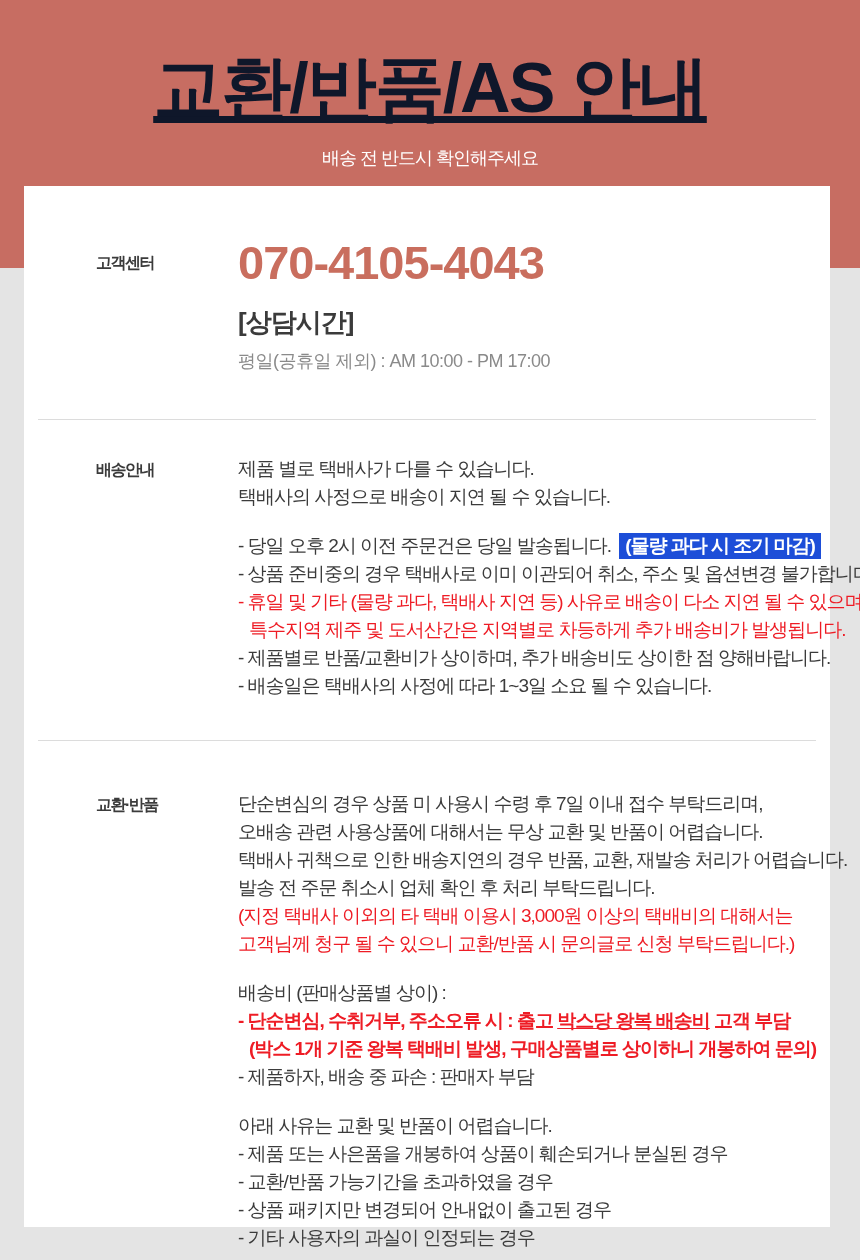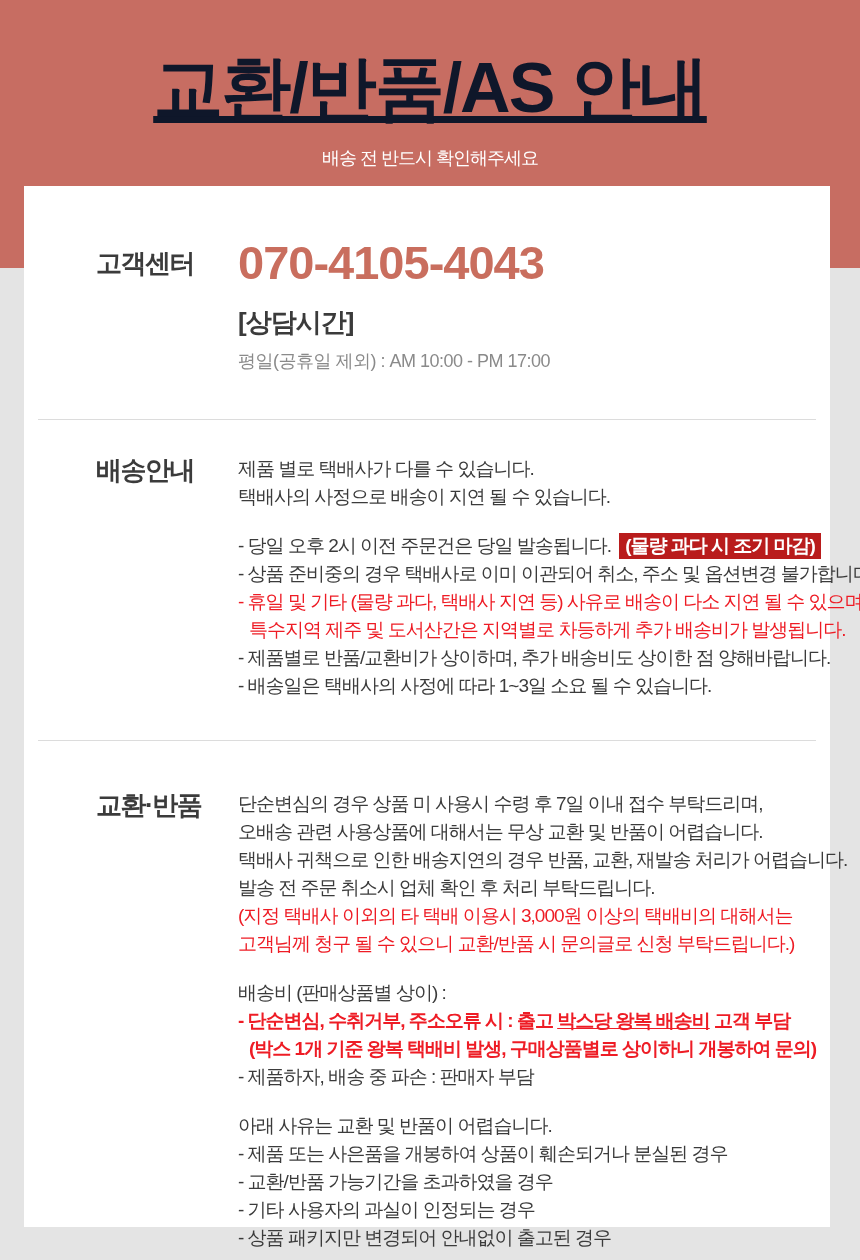--- a/index.html
+++ b/index.html
@@ -23,21 +23,21 @@
     margin-top:10px;
     font-size:18px; font-weight:400; color:#ffffff; letter-spacing:-1px;
   }
   .card {
     position:absolute; left:24px; top:186px; width:806px; height:1041px;
     background:#ffffff;
   }
   .section { display:flex; padding-left:72px; padding-right:20px; }
   .label-col {
     flex:none; width:142px;
-    font-size:26px; font-weight:800; color:#3b3b3b; letter-spacing:-1.5px;
+    font-size:16px; font-weight:800; color:#3b3b3b; letter-spacing:-1.5px;
     line-height:30px;
   }
   .content-col { flex:1; }
   .divider { border:none; border-top:1px solid #dcdcdc; margin:0 14px; height:0; }
 
   
   .sec-customer { padding-top:62px; padding-bottom:46px; }
   .phone {
     font-size:47px; font-weight:800; color:#c96e5e; letter-spacing:-1px;
     line-height:48px; margin-top:-9px;
@@ -52,21 +52,21 @@
   }
   .line.red { color:#ee1c25; }
   .line.red-bold { color:#ee1c25; font-weight:700; }
   .line.bold { font-weight:400; }
   .line.indent { padding-left:11px; }
   .gap { height:21px; }
   .u { text-decoration:underline; }
 
   .badge {
     display:inline-block; margin-left:8px; padding:0 6px;
-    background:#b91c1c; color:#ffffff; font-weight:700; font-size:19px;
+    background:#1d4ed8; color:#ffffff; font-weight:700; font-size:19px;
     line-height:26px; letter-spacing:-1px;
   }
 
   .sec-shipping { padding-top:35px; padding-bottom:40px; }
   .sec-exchange { padding-top:49px; }
 </style>
 </head>
 <body>
 
 <div class="hero">
@@ -115,20 +115,20 @@
       <div class="line red">고객님께 청구 될 수 있으니 교환/반품 시 문의글로 신청 부탁드립니다.)</div>
       <div class="gap"></div>
       <div class="line">배송비 (판매상품별 상이) :</div>
       <div class="line red-bold"><span>- 단순변심, 수취거부, 주소오류 시 : 출고 </span><span class="u">박스당 왕복 배송비</span><span> 고객 부담</span></div>
       <div class="line red-bold indent">(박스 1개 기준 왕복 택배비 발생, 구매상품별로 상이하니 개봉하여 문의)</div>
       <div class="line">- 제품하자, 배송 중 파손 : 판매자 부담</div>
       <div class="gap"></div>
       <div class="line bold">아래 사유는 교환 및 반품이 어렵습니다.</div>
       <div class="line">- 제품 또는 사은품을 개봉하여 상품이 훼손되거나 분실된 경우</div>
       <div class="line">- 교환/반품 가능기간을 초과하였을 경우</div>
+      <div class="line">- 상품 패키지만 변경되어 안내없이 출고된 경우</div>
       <div class="line">- 기타 사용자의 과실이 인정되는 경우</div>
-      <div class="line">- 상품 패키지만 변경되어 안내없이 출고된 경우</div>
       <div class="gap"></div>
 
     </div>
   </div>
 
 </div>
 
 </body></html>

